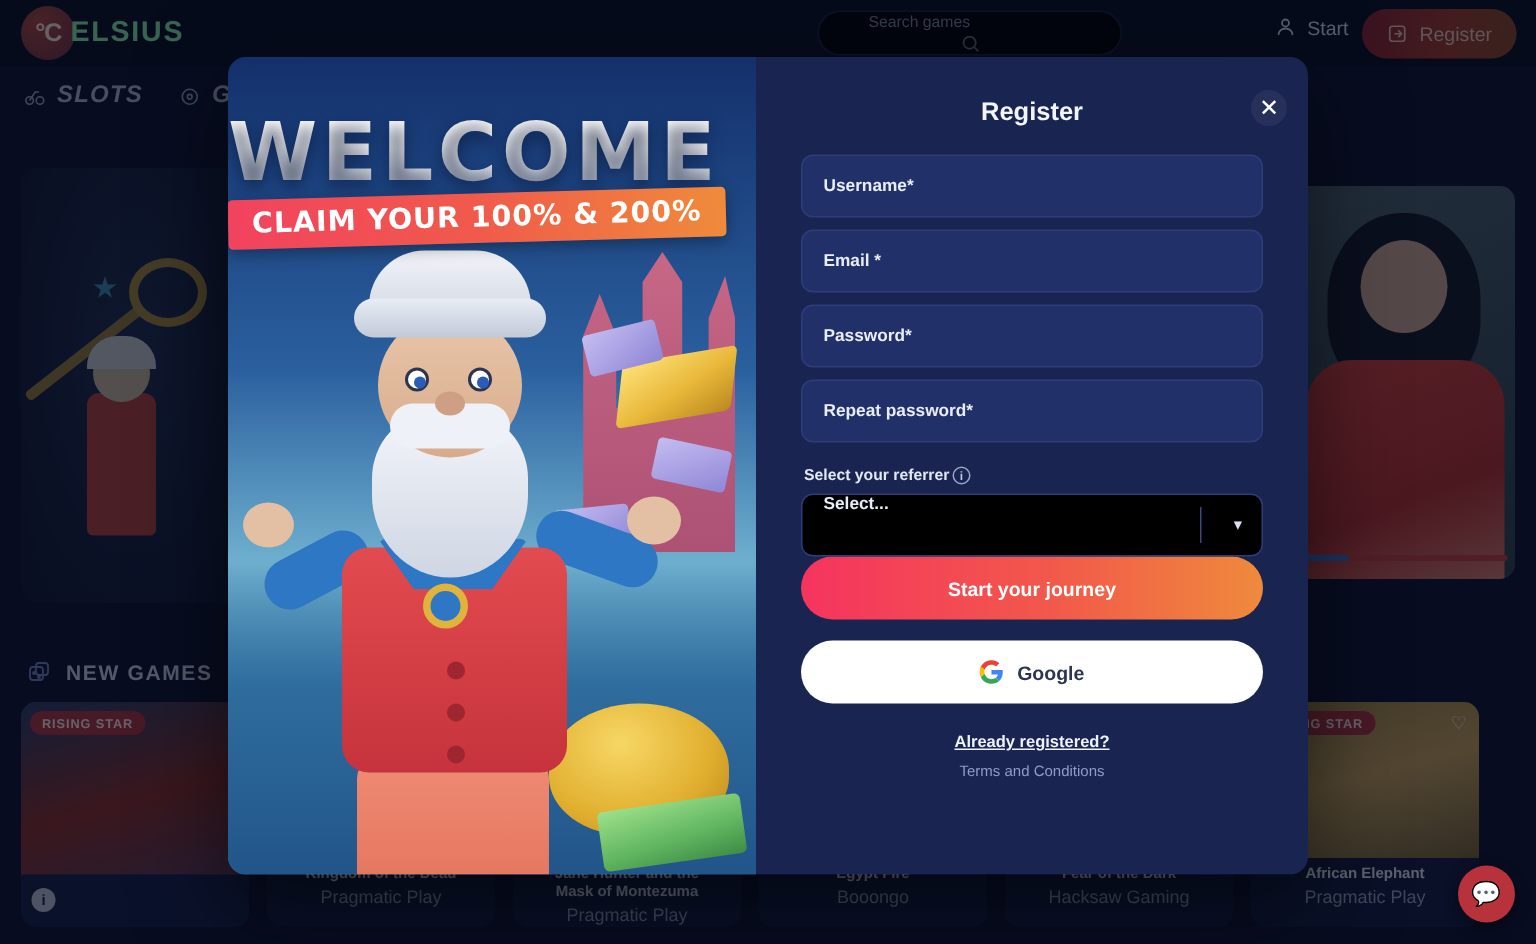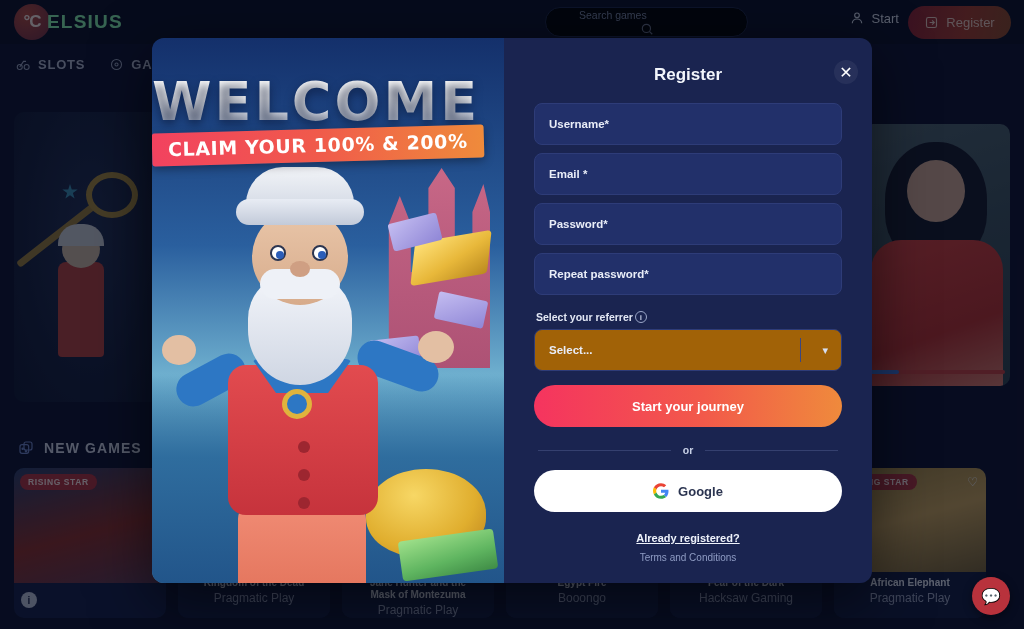--- a/index.html
+++ b/index.html
@@ -61,22 +61,22 @@
     font-family: "Liberation Sans", sans-serif;
   }
 
   .navbar {
     position: absolute; top: 48px; left: 0; right: 0; height: 32px;
     display: flex; align-items: center; gap: 24px; padding-left: 16px;
     z-index: 1;
   }
   .nav-item {
     display: flex; align-items: center; gap: 7px;
-    color: #aeb6cd; font-size: 13px; font-weight: bold; letter-spacing: .8px;
-    cursor: pointer; white-space: nowrap;
+    color: #aeb6cd; font-size: 16px; font-weight: bold; letter-spacing: .8px;
+    cursor: pointer; white-space: nowrap; font-style: italic;
   }
 
   
   .hero-left {
     position: absolute; left: 14px; top: 112px; width: 152px; height: 290px;
     border-radius: 10px; overflow: hidden;
     background:
       radial-gradient(ellipse at 50% 42%, #223056 0%, #16203f 60%, #101834 100%);
   }
   .hero-left .wiz-body { position:absolute; left:44px; top:150px; width:46px; height:95px; background:#b3413f; border-radius:8px 8px 4px 4px;}
@@ -253,31 +253,31 @@
     color: #e3e8f5; font-size: 10.5px; font-weight: bold;
     margin: 8px 0 6px 2px;
   }
   .info-i {
     width: 12px; height: 12px; border-radius: 50%;
     border: 1px solid #9aa6c8; color: #bfc8e0;
     font-size: 8px; display: flex; align-items: center; justify-content: center;
   }
   .select-wrap {
     position: relative; width: 100%; height: 42px;
-    border-radius: 8px; background: #a16207; border: 1px solid #2e3c78;
-    display: flex; align-items: center; padding: 0 14px;
+    border-radius: 8px; background: #000000; border: 1px solid #2e3c78;
+    display: flex; padding: 0 14px;
     cursor: pointer;
   }
   .select-value { color: #e9edf8; font-size: 11.5px; font-weight: bold; }
   .select-div { position: absolute; right: 40px; top: 8px; bottom: 8px; width: 1px; background: #3a4782; }
   .chev { position: absolute; right: 13px; top: 50%; transform: translateY(-50%); color: #d8e0f2; font-size: 11px; }
 
   .primary-btn {
     width: 100%; height: 42px; border-radius: 21px; border: none;
-    margin-top: 14px; cursor: pointer;
+    cursor: pointer;
     background: linear-gradient(90deg, #f5345f 0%, #f2594a 55%, #ef8a3c 100%);
     color: #fff; font-size: 13px; font-weight: bold;
     font-family: "Liberation Sans", sans-serif;
   }
   .or-row { display: flex; align-items: center; gap: 12px; margin: 17px 4px 0; }
   .or-line { flex: 1; height: 1px; background: #35406f; }
   .or-text { color: #c8d0e6; font-size: 10.5px; font-weight: bold; }
   .google-btn {
     width: 100%; height: 42px; border-radius: 21px; border: none;
     margin-top: 14px; background: #fff; cursor: pointer;
@@ -507,25 +507,20 @@
       </div>
 
       <div class="select-wrap">
         <span class="select-value">Select...</span>
         <span class="select-div"></span>
         <span class="chev">▾</span>
       </div>
 
       <button class="primary-btn">Start your journey</button>
 
-      <div class="or-row">
-        <span class="or-line"></span>
-        <span class="or-text">or</span>
-        <span class="or-line"></span>
-      </div>
 
       <button class="google-btn">
         <svg class="g-logo" viewBox="0 0 48 48">
           <path fill="#EA4335" d="M24 9.5c3.5 0 6.6 1.2 9 3.6l6.7-6.7C35.6 2.6 30.2.5 24 .5 14.6.5 6.5 5.9 2.6 13.7l7.8 6.1C12.3 13.9 17.6 9.5 24 9.5z"></path>
           <path fill="#4285F4" d="M46.5 24.5c0-1.6-.1-3.1-.4-4.5H24v9h12.7c-.6 3-2.3 5.5-4.8 7.2l7.6 5.9c4.4-4.1 7-10.1 7-17.6z"></path>
           <path fill="#FBBC05" d="M10.4 28.2c-.5-1.5-.8-3-.8-4.7s.3-3.2.8-4.7l-7.8-6.1C.9 16.1 0 19.9 0 23.5s.9 7.4 2.6 10.8l7.8-6.1z"></path>
           <path fill="#34A853" d="M24 47.5c6.2 0 11.5-2 15.3-5.5l-7.6-5.9c-2.1 1.4-4.8 2.3-7.7 2.3-6.4 0-11.7-4.4-13.6-10.2l-7.8 6.1C6.5 41.9 14.6 47.5 24 47.5z"></path>
         </svg>
         <span>Google</span>
       </button>

